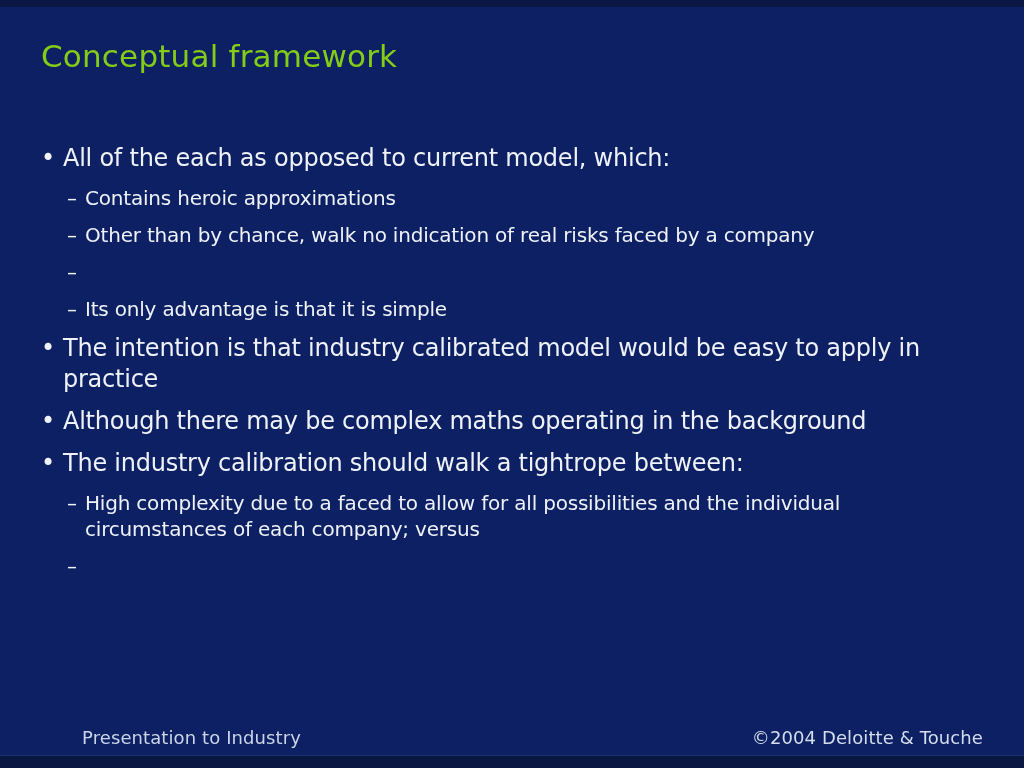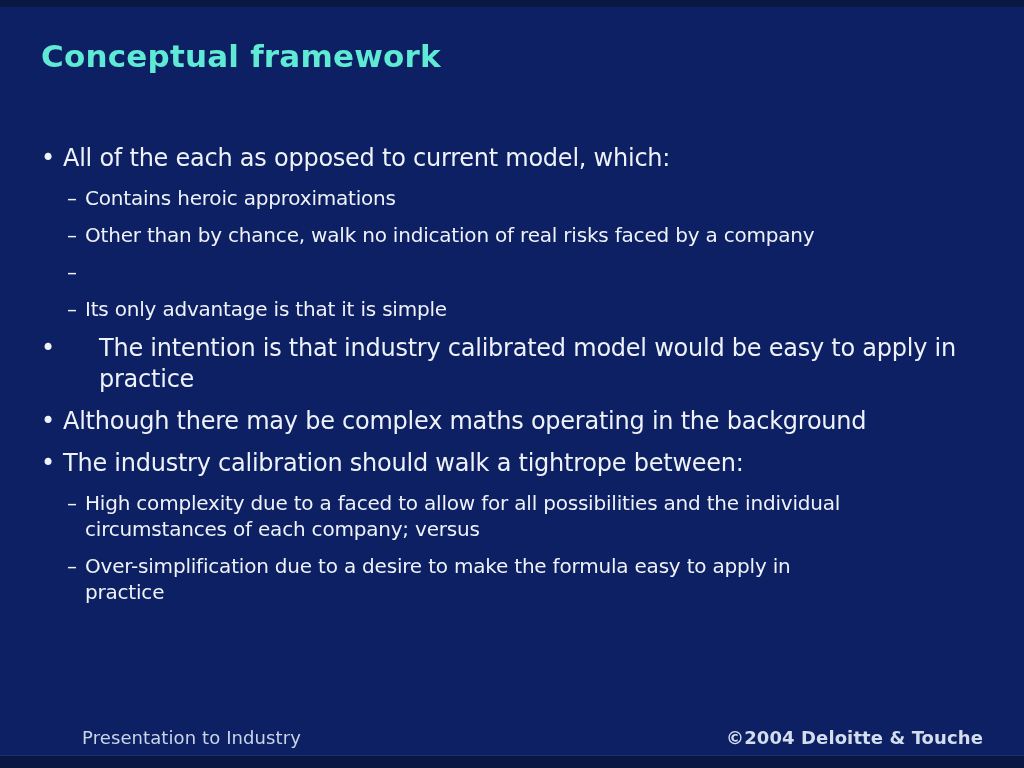--- a/index.html
+++ b/index.html
@@ -27,23 +27,23 @@
     bottom: 0; left: 0; right: 0;
     height: 12px;
     background: #0a1743;
     border-top: 1px solid #1b306e;
   }
   .title {
     position: absolute;
     left: 41px;
     top: 38px;
     font-size: 31px;
-    font-weight: 700;
+    font-weight: 400;
     letter-spacing: 0.2px;
-    color: #5eead4;
+    color: #84cc16;
     margin: 0;
   }
   .content {
     position: absolute;
     left: 41px;
     top: 143px;
     width: 944px;
   }
   .item {
     display: flex;
@@ -63,36 +63,36 @@
   }
   .item .marker {
     flex: 0 0 22px;
   }
   .item.l2 .marker {
     flex: 0 0 18px;
   }
   .item .text {
     flex: 0 1 auto;
   }
-  .maxw-apply { max-width: 860px; margin-left: 36px; }
+  .maxw-apply { max-width: 860px; }
   .maxw-oversimp { max-width: 770px; }
   .footer {
     position: absolute;
     left: 82px;
     right: 41px;
     top: 727px;
     display: flex;
     justify-content: space-between;
     align-items: baseline;
     font-size: 18px;
     color: #cbd5e8;
     letter-spacing: 0.1px;
   }
   .footer .footer-right {
-    font-weight: 700;
+    font-weight: 400;
     color: #d4dded;
     text-align: right;
   }
 </style>
 </head>
 <body>
 
 <div class="slide">
 
   <div class="edge-strip-top"></div>
@@ -140,21 +140,20 @@
       <span class="text">The industry calibration should walk a tightrope between:</span>
     </div>
 
     <div class="item l2">
       <span class="marker">–</span>
       <span class="text">High complexity due to a faced to allow for all possibilities and the individual circumstances of each company; versus</span>
     </div>
 
     <div class="item l2">
       <span class="marker">–</span>
-      <span class="text maxw-oversimp">Over-simplification due to a desire to make the formula easy to apply in practice</span>
     </div>
 
   </div>
 
   <div class="footer">
     <span class="footer-left">Presentation to Industry</span>
     <span class="footer-right">©2004 Deloitte &amp; Touche</span>
   </div>
 
   <div class="edge-strip-bottom"></div>

